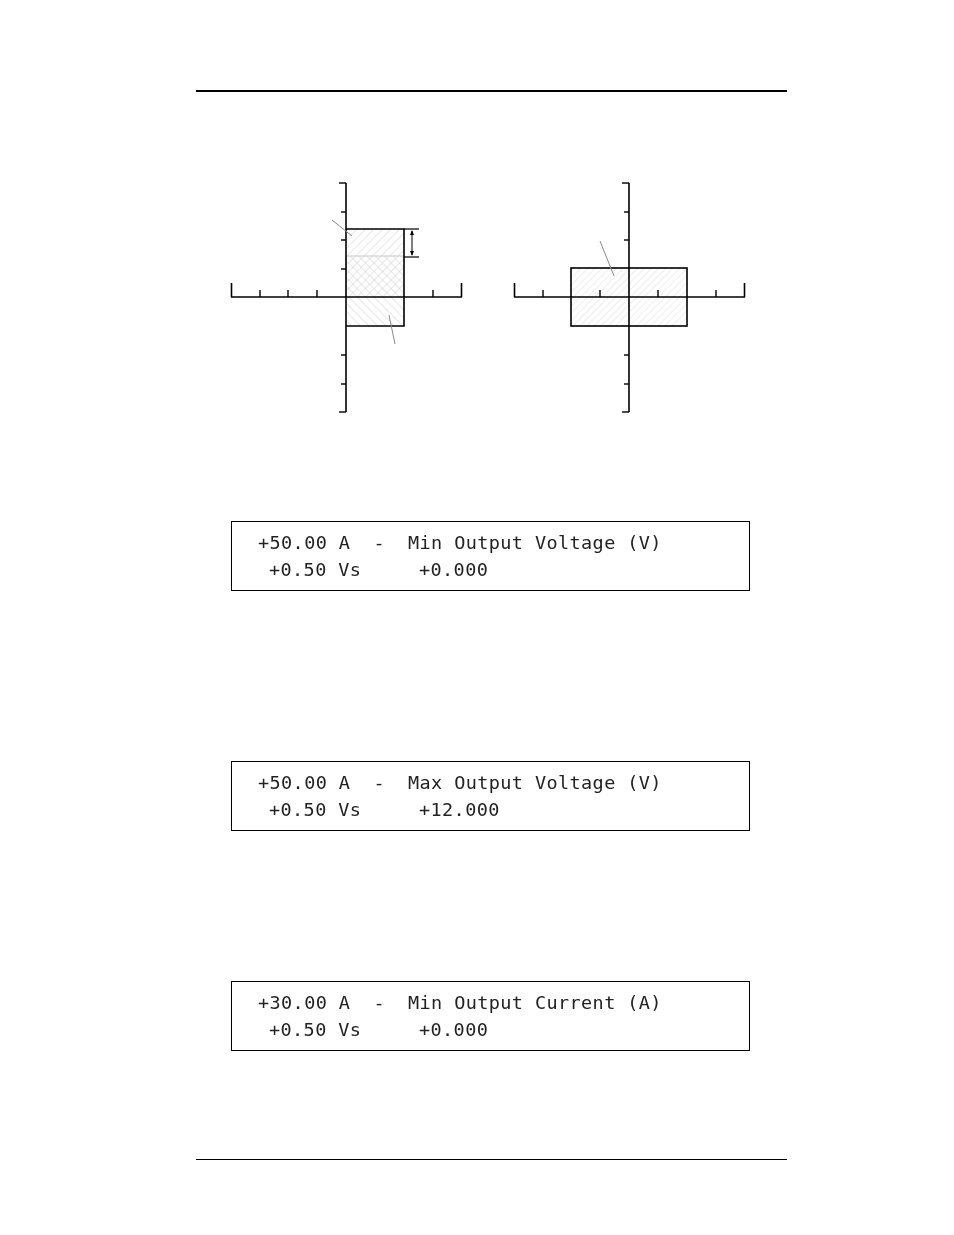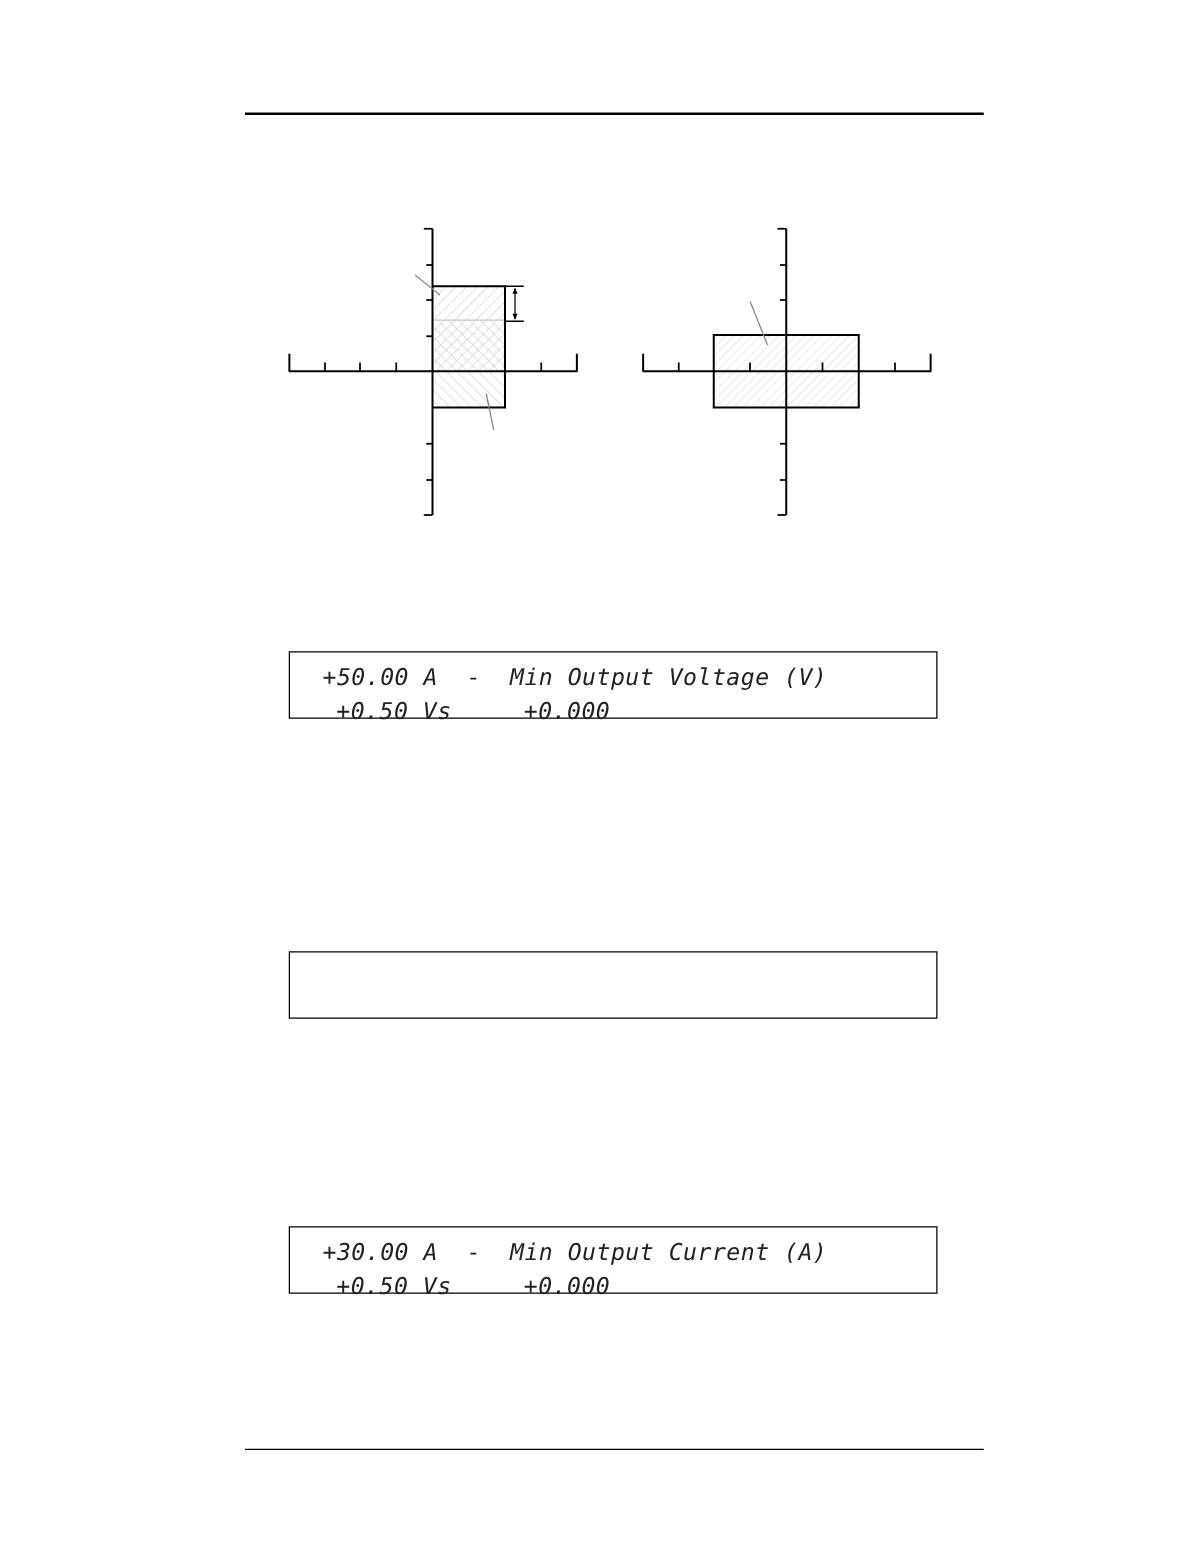--- a/index.html
+++ b/index.html
@@ -1,22 +1,22 @@
 <!DOCTYPE html>
 <html><head>
   <meta charset="utf-8">
   <style>
     html, body { margin: 0; padding: 0; background: #ffffff; }
     body { width: 954px; height: 1235px; position: relative; overflow: hidden;
            font-family: "DejaVu Sans Mono", monospace; color: #000; }
     .rule-top { position: absolute; left: 196px; top: 90px; width: 591px; height: 2px; background: #000; }
     .rule-bottom { position: absolute; left: 196px; top: 1159px; width: 591px; height: 1px; background: #000; }
     .diagram { position: absolute; left: 0; top: 0; }
-    .lcd { position: absolute; left: 231px; width: 519px; height: 54px;
-           border: 1.5px solid #000; box-sizing: border-box; background: #fff; font-style: italic; }
+    .lcd { position: absolute; left: 231px; width: 519px; height: 70px;
+           border: 1.5px solid #000; box-sizing: border-box; background: #fff; }
     .lcd-line { position: absolute; white-space: pre; font-family: "DejaVu Sans Mono", monospace;
                 font-size: 18.5px; letter-spacing: 0.4px; color: #222; }
     .lcd-line.l1 { left: 26px; top: 10px; }
     .lcd-line.l2 { left: 37px; top: 37px; }
     #lcd-1 { top: 521px; }
     #lcd-2 { top: 761px; }
     #lcd-3 { top: 981px; }
   </style>
 </head>
 <body>
@@ -97,20 +97,22 @@
     <line x1="600" y1="241" x2="614" y2="276" stroke="#888" stroke-width="1"></line>
   </g>
 </svg>
 
 <div class="lcd" id="lcd-1">
   <div class="lcd-line l1">+50.00 A  -  Min Output Voltage (V)</div>
   <div class="lcd-line l2">+0.50 Vs     +0.000</div>
 </div>
 
 <div class="lcd" id="lcd-2">
+  <div class="lcd-line l1">+50.00 A  -  Max Output Voltage (V)</div>
+  <div class="lcd-line l2">+0.50 Vs     +12.000</div>
 </div>
 
 <div class="lcd" id="lcd-3">
   <div class="lcd-line l1">+30.00 A  -  Min Output Current (A)</div>
   <div class="lcd-line l2">+0.50 Vs     +0.000</div>
 </div>
 
 <div class="rule-bottom"></div>
 
 </body></html>

